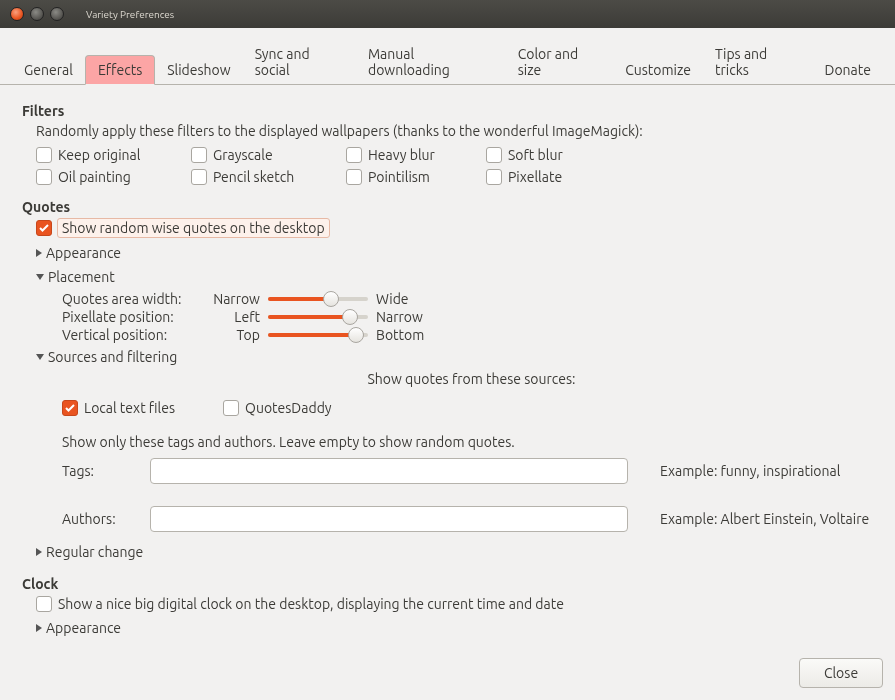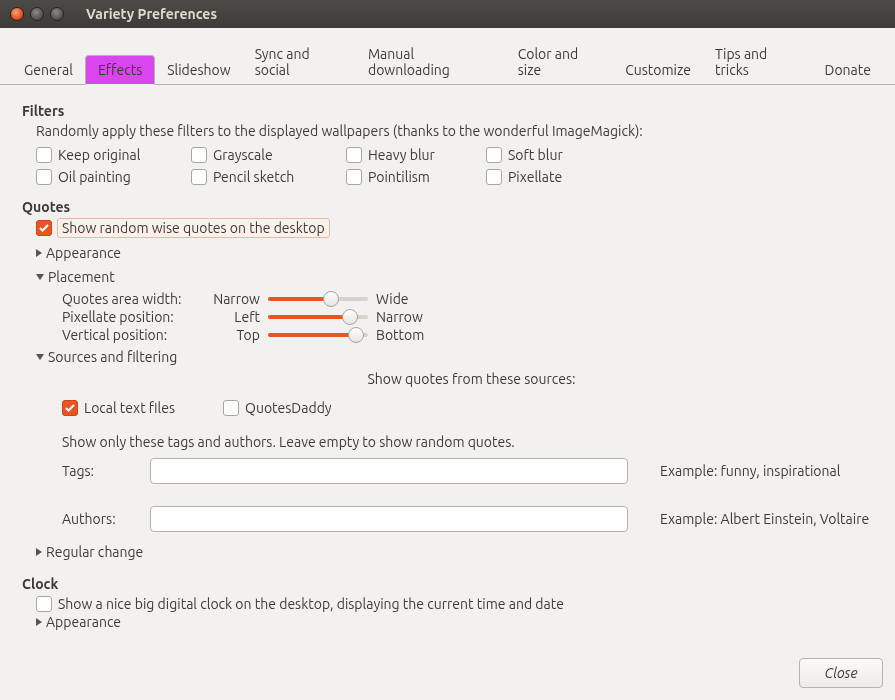--- a/index.html
+++ b/index.html
@@ -29,40 +29,40 @@
     display:inline-block;
     background:#555;
     border:1px solid #222;
     position:relative;
   }
   .win-close { background: radial-gradient(circle at 40% 35%, #f9a07e, #e95420 60%, #b33c14); }
   .win-min   { background: radial-gradient(circle at 40% 35%, #8a8a85, #5a5955 60%, #3b3a36); }
   .win-max   { background: radial-gradient(circle at 40% 35%, #8a8a85, #5a5955 60%, #3b3a36); }
   .title {
     color:#dfdbd2;
-    font-weight:bold;
-    font-size:14px;
+    font-weight:normal;
+    font-size:10px;
     padding-left: 10px;
   }
 
   
   .tabbar {
     display:flex;
     align-items: flex-end;
     padding: 12px 12px 0 12px;
     border-bottom: 1px solid #b6b3ac;
     font-size: 14px;
   }
   .tab {
     padding: 6px 12px 6px 12px;
     color:#3c3b37;
     cursor:default;
   }
   .tab.active {
-    background:#d946ef;
+    background:#fca5a5;
     border:1px solid #b6b3ac;
     border-bottom:1px solid #f2f1f0;
     border-radius:4px 4px 0 0;
     margin-bottom:-1px;
   }
 
   
   .content {
     padding: 10px 14px 0 14px;
   }
@@ -188,21 +188,20 @@
     border:1px solid #b6b3ac;
     border-radius:4px;
   }
   .hint { padding-left:10px; }
 
   
   .footer {
     position:absolute;
     right:12px;
     bottom:12px;
-    font-style:italic;
   }
   .btn {
     min-width:84px;
     padding:6px 18px;
     background:linear-gradient(to bottom,#fafaf8,#ecebe7);
     border:1px solid #b6b3ac;
     border-radius:4px;
     font-size:14px;
     color:#3c3b37;
     text-align:center;
@@ -362,21 +361,21 @@
   </div>
 
   <div class="expander" style="margin-top:10px;">
     <div class="expander-row">
       <span class="triangle"></span>
       <span>Regular change</span>
     </div>
   </div>
 
   <div class="section-header" style="margin-top:14px;">Clock</div>
-  <div class="chk-row" style="margin-left:22px; ">
+  <div class="chk-row" style="margin-left:22px; margin-bottom:6px;">
     <span class="chk"></span>
     <span>Show a nice big digital clock on the desktop, displaying the current time and date</span>
   </div>
   <div class="expander">
     <div class="expander-row">
       <span class="triangle"></span>
       <span>Appearance</span>
     </div>
   </div>
 

